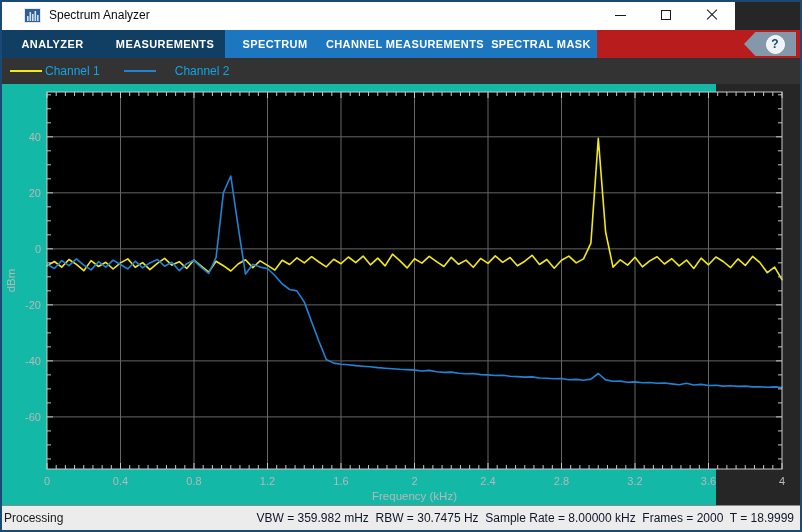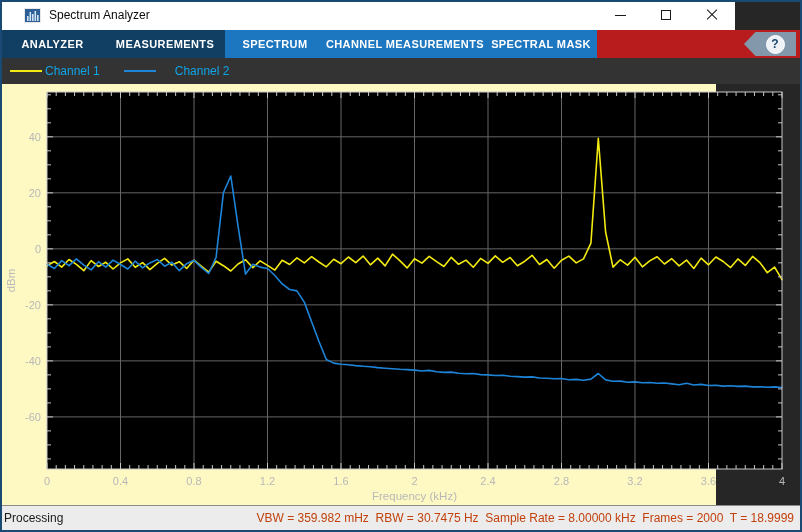--- a/index.html
+++ b/index.html
@@ -31,27 +31,27 @@
   .help-btn{width:19px;height:19px;margin-left:10px;border-radius:50%;background:#eef2f6;border:1px solid #ffffff;color:#16466e;font-size:12px;font-weight:700;display:flex;align-items:center;justify-content:center;box-shadow:0 0 0 1px #5d7astropy0;}
   
   
   .legendbar{position:absolute;left:0;top:58px;width:802px;height:26px;background:#333333;display:flex;align-items:center;}
   .legend-item{display:flex;align-items:center;margin-left:10px;}
   .legend-item + .legend-item{margin-left:24px;gap:16px;}
   .legend-swatch{width:32px;height:0;border-top:2px solid #ccc;}
   .legend-label{margin-left:3px;font-size:12px;color:#0ea5e9;}
 
   
-  .plotpanel{position:absolute;left:0;top:84px;width:716px;height:421px;background:#fef9c3;}
+  .plotpanel{position:absolute;left:0;top:84px;width:716px;height:421px;background:#14b8a6;}
   .plotpanel svg{display:block;}
 
   
   .statusbar{position:absolute;left:0;top:505px;width:802px;height:27px;background:#ececec;border-top:1px solid #8a8a8a;display:flex;align-items:center;padding:0 8px 2px 4px;}
   .status-left{font-size:12px;color:#1a1a1a;}
-  .status-right{margin-left:auto;font-size:12px;color:#c2410c;white-space:pre;text-align:center;}
+  .status-right{margin-left:auto;font-size:12px;color:#0f172a;white-space:pre;text-align:center;}
 </style>
 </head>
 <body>
 
 <div class="window">
 
   <div class="titlebar">
     <svg class="app-icon" viewBox="0 0 17 15">
       <rect x="0" y="0" width="17" height="15" fill="#e8e8e8"></rect>
       <rect x="1" y="1" width="15" height="13" fill="#2d5f96"></rect>

